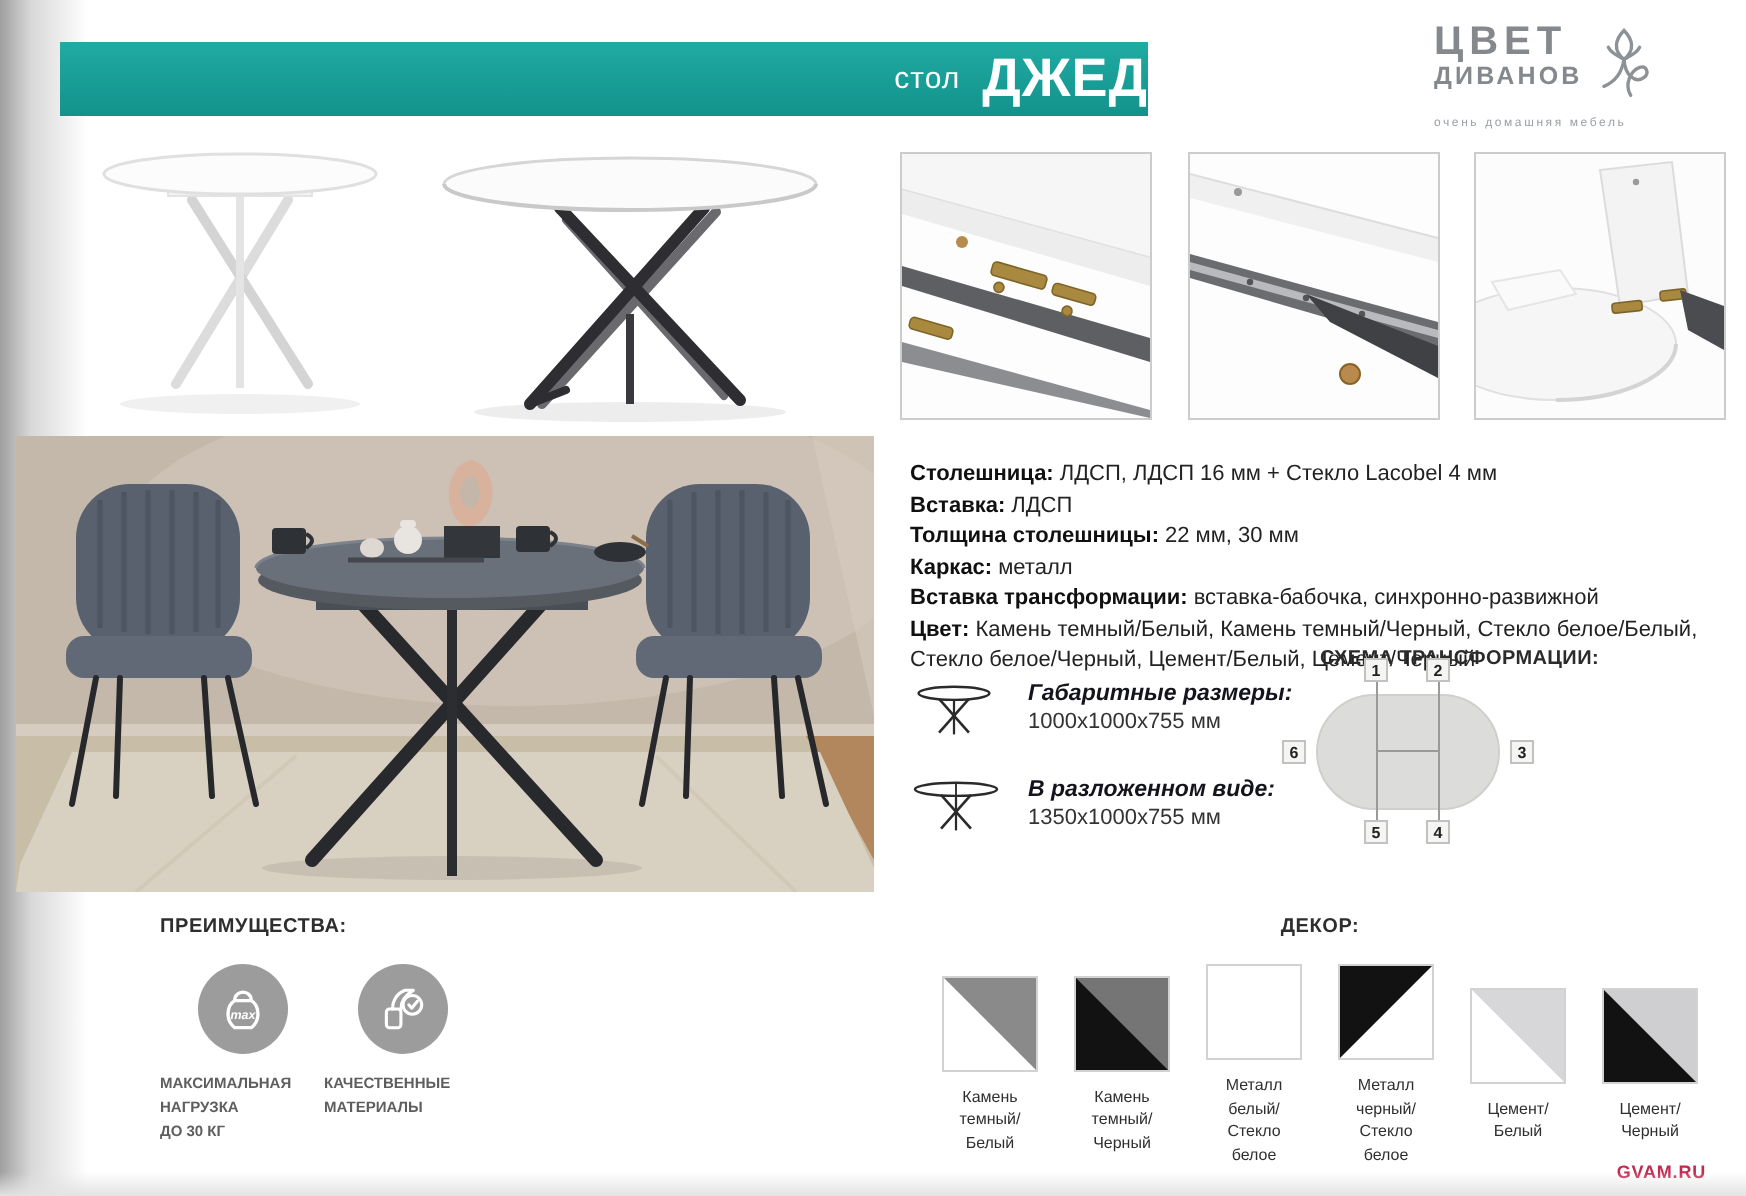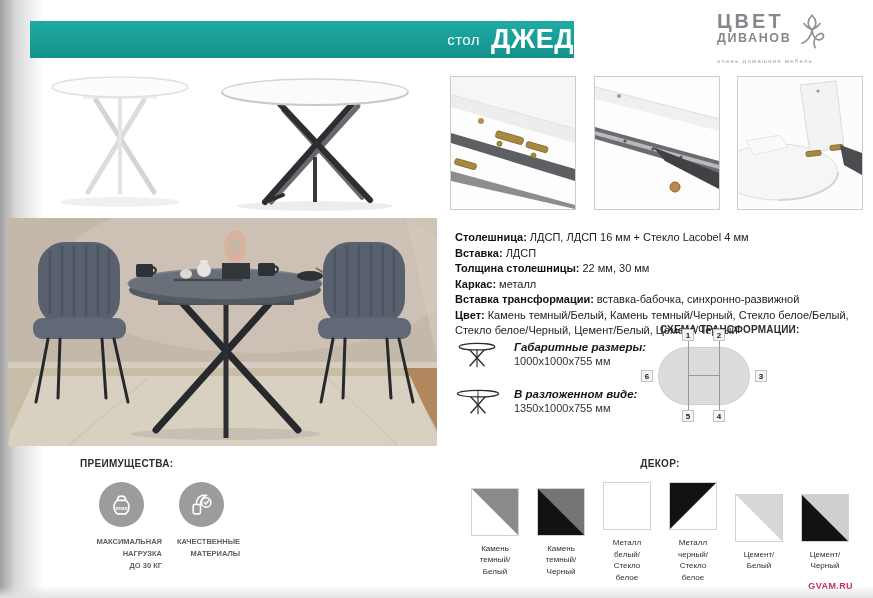--- a/index.html
+++ b/index.html
@@ -62,21 +62,21 @@
   .snum { position:absolute; width:12px; height:12px; background:#f5f5f3; border:1px solid #c2c2c0;
     font-size:8px; font-weight:bold; color:#222; display:flex; align-items:center; justify-content:center; }
   .n1 { left:24px; top:-18px; } .n2 { left:55px; top:-18px; }
   .n3 { right:-17px; top:23px; } .n4 { left:55px; bottom:-17px; }
   .n5 { left:24px; bottom:-17px; } .n6 { left:-17px; top:23px; }
 
   
   .adv { position:absolute; left:44px; top:458px; width:400px;margin-left:36px; }
   .adv-title { font-size:10px; font-weight:bold; color:#2e2e2e; letter-spacing:.3px; }
   .adv-row { display:flex; margin-top:13px; }
-  .adv-item { text-align:right; }
+  .adv-item { text-align:left; }
   .ai1 { width:82px; } .ai2 { width:94px; } .ai3 { width:78px; } .ai4 { width:130px; }
   .adv-circle { width:45px; height:45px; border-radius:50%; background:#9c9c9c;
     margin:0 auto; display:flex; align-items:center; justify-content:center; }
   .adv-cap { margin-top:9px; font-size:7.5px; font-weight:bold; color:#5e5e5e;
     line-height:1.6; white-space:pre-line; }
 
   
   .decor { position:absolute; left:471px; top:458px; width:378px; }
   .decor-title { text-align:center; font-size:10px; font-weight:bold; color:#2e2e2e; letter-spacing:.3px; }
   .decor-row { display:flex; gap:18px; margin-top:13px;align-items:center; }

